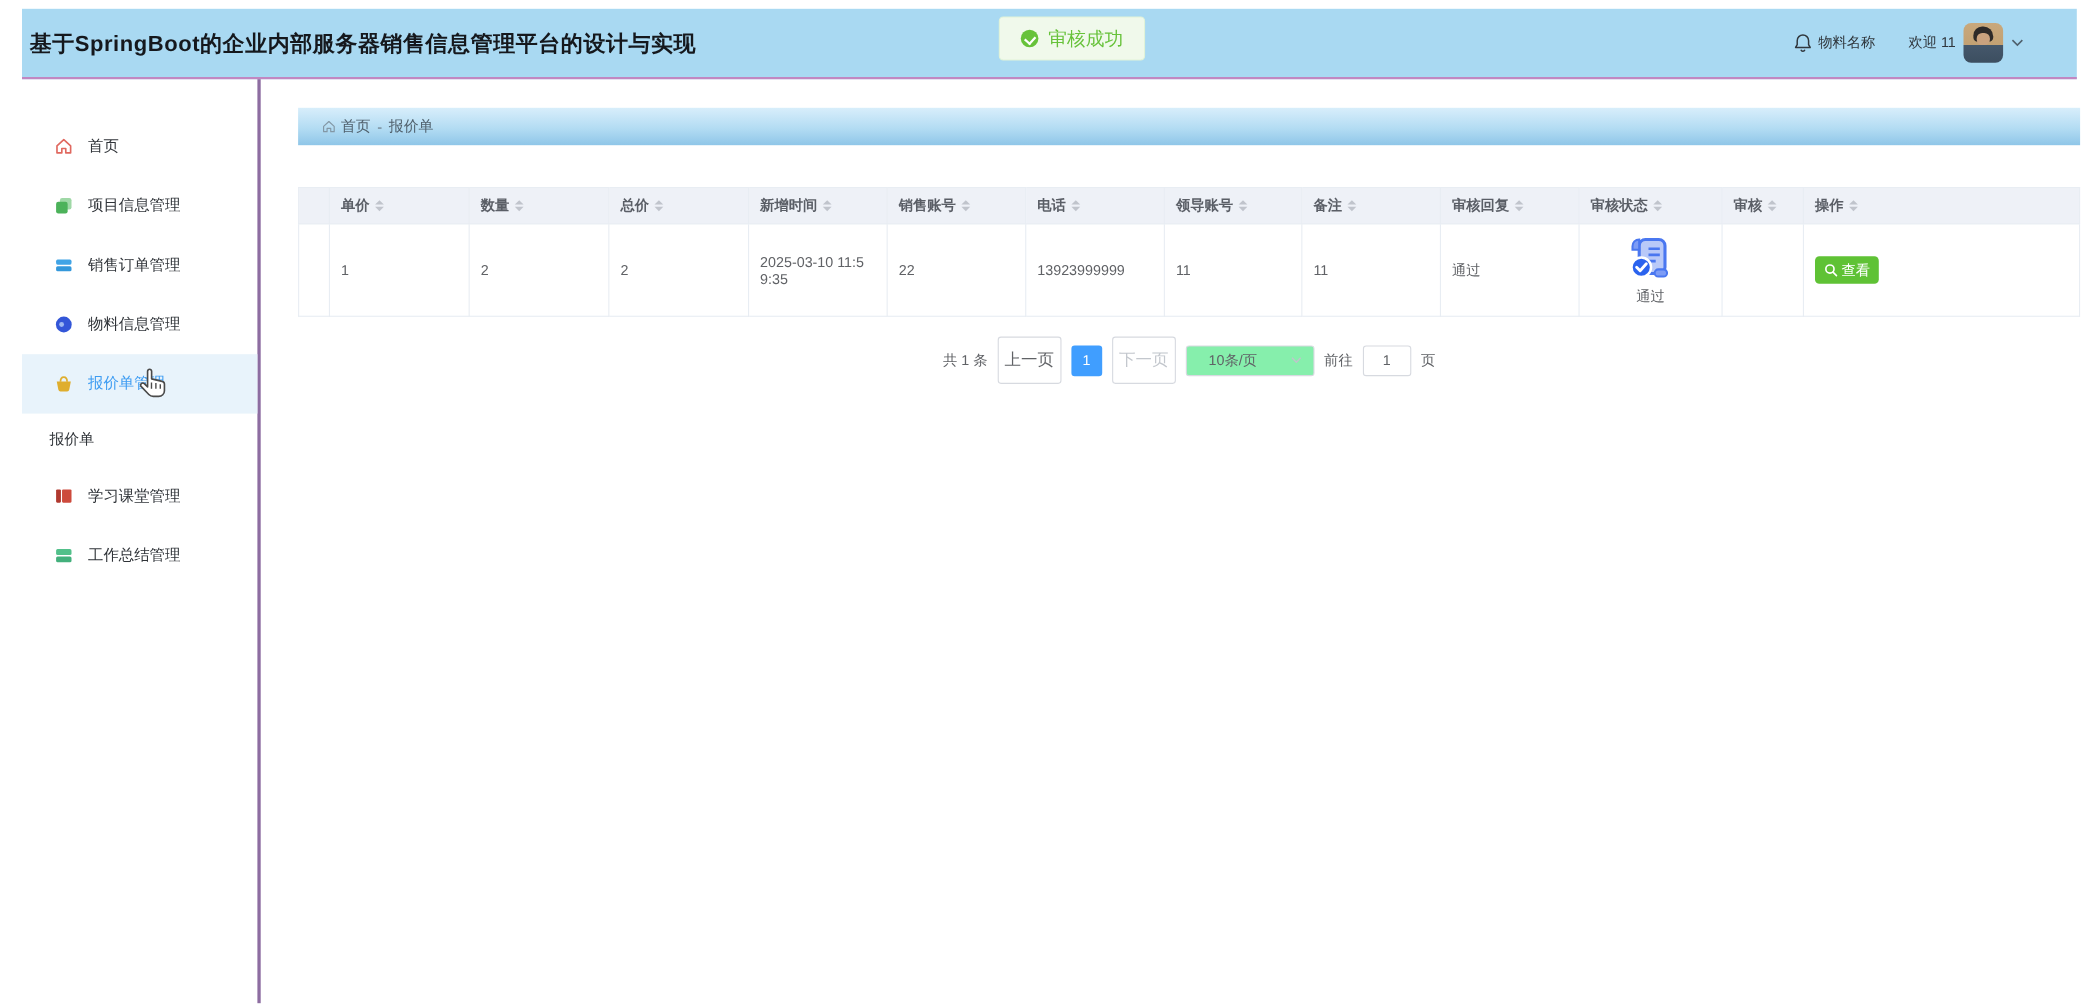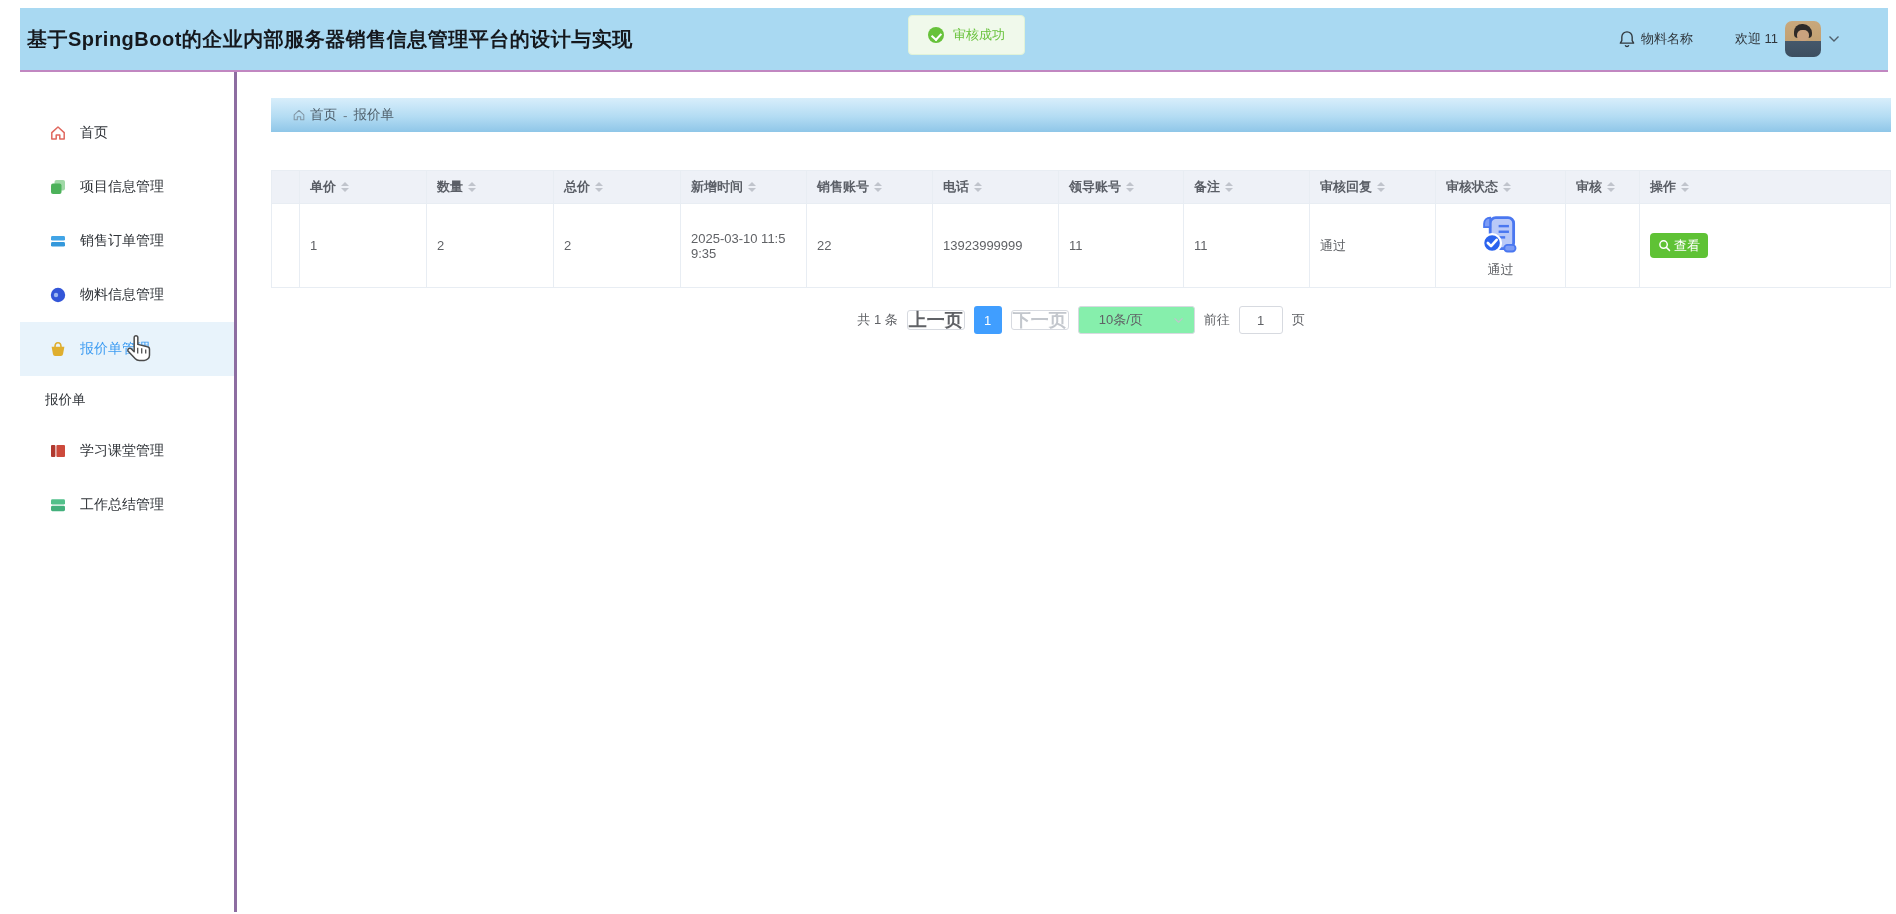--- a/index.html
+++ b/index.html
@@ -6,32 +6,32 @@
   html,body { width:1896px; height:914px; overflow:hidden; background:#fff;
     font-family:"Liberation Sans","DejaVu Sans",sans-serif; }
   .page { width:1896px; height:914px; padding:8px 8px 0 20px; position:relative; }
 
   
   .topbar { height:64px; background:#a9d9f2; border-bottom:2px solid #c187c1;
     display:flex; align-items:center; position:relative; padding:0 48px 0 7px; }
   .topbar h1 { font-size:20px; font-weight:bold; color:#15181d; letter-spacing:.5px; }
   .top-right { margin-left:auto; display:flex; align-items:center; }
   .announce { display:flex; align-items:center; gap:5px; font-size:13px; color:#30373d; cursor:pointer; }
-  .welcome { margin-left:42px; font-size:13px; color:#30373d; display:flex; align-items:center; gap:7px; cursor:pointer; }
+  .welcome { margin-left:30px; font-size:13px; color:#30373d; display:flex; align-items:center; gap:7px; cursor:pointer; }
   .avatar { width:36px; height:36px; border-radius:7px; overflow:hidden; position:relative;
     background:linear-gradient(180deg,#c9a87c 0%, #c2a173 55%, #45586b 55%, #3c4e60 100%); }
   .avatar:before { content:""; position:absolute; left:9px; top:3px; width:18px; height:14px;
     border-radius:8px 9px 4px 4px; background:#2e2a28; }
   .avatar:after { content:""; position:absolute; left:12px; top:9px; width:12px; height:11px;
     border-radius:5px; background:#caa27e; }
   
   .toast { position:absolute; left:888px; top:7px; height:40px; padding:0 19px;
     background:#f0f9eb; border:1px solid #e1f3d8; border-radius:4px;
     display:flex; align-items:center; gap:9px; }
-  .toast-text { font-size:13px; color:#67c23a; }
+  .toast-text { font-size:17px; color:#67c23a; }
   .check-badge { width:16px; height:16px; border-radius:50%; background:#67c23a; position:relative; flex:none; }
   .check-badge:after { content:""; position:absolute; left:4.5px; top:3.5px; width:5px; height:7px;
     border-right:2px solid #fff; border-bottom:2px solid #fff; transform:rotate(42deg); }
 
   
   .frame { display:flex; height:840px; }
   .sidebar { width:217px; flex:none; border-right:3px solid #8d6da1; padding-top:34px; position:relative; }
   .menu-item { height:54px; display:flex; align-items:center; gap:13px; padding-left:29px;
     font-size:14px; color:#2f3338; cursor:pointer; }
   .menu-item.active { background:#e8f3fb; color:#3d9cf2; }
@@ -70,22 +70,22 @@
   .sort-caret .up   { border-bottom-color:#c0c4cc; border-top-width:0; }
   .sort-caret .down { border-top-color:#c0c4cc; border-bottom-width:0; }
   .status-wrap { display:flex; flex-direction:column; align-items:center; gap:3px; }
   .btn-view { display:inline-flex; align-items:center; gap:3px; height:25px; padding:0 8px;
     background:#5fc235; border:none; border-radius:4px; color:#fff; font-size:13px; cursor:pointer;
     font-family:"Liberation Sans","DejaVu Sans",sans-serif; }
 
   
   .pager { margin-top:18px; width:1620px; display:flex; align-items:center; justify-content:center;
     gap:9px; font-size:13px; color:#606266; }
-  .pg-btn { min-width:58px; height:20px; border:1px solid #d7dae0; border-radius:3px; background:#fff;
-    color:#606266; font-size:18px; display:flex; align-items:center; justify-content:center; cursor:pointer;font-weight:bold; }
+  .pg-btn { min-width:58px; height:43px; border:1px solid #d7dae0; border-radius:3px; background:#fff;
+    color:#606266; font-size:15px; display:flex; align-items:center; justify-content:center; cursor:pointer; }
   .pg-btn.disabled { color:#c3c7cd; cursor:default; }
   .pg-num { width:28px; height:28px; background:#409eff; color:#fff; border-radius:3px;
     display:flex; align-items:center; justify-content:center; font-size:13px; cursor:pointer; }
   .pg-size { width:117px; height:28px; border:1px solid #d7dae0; border-radius:3px; background:#86efac;
     display:flex; align-items:center; justify-content:space-between; padding:0 10px 0 20px; cursor:pointer; }
   .pg-goto-input { width:44px; height:28px; border:1px solid #d7dae0; border-radius:3px;
     text-align:center; font-size:13px; color:#606266; outline:none;
     font-family:"Liberation Sans","DejaVu Sans",sans-serif; }
 
   

